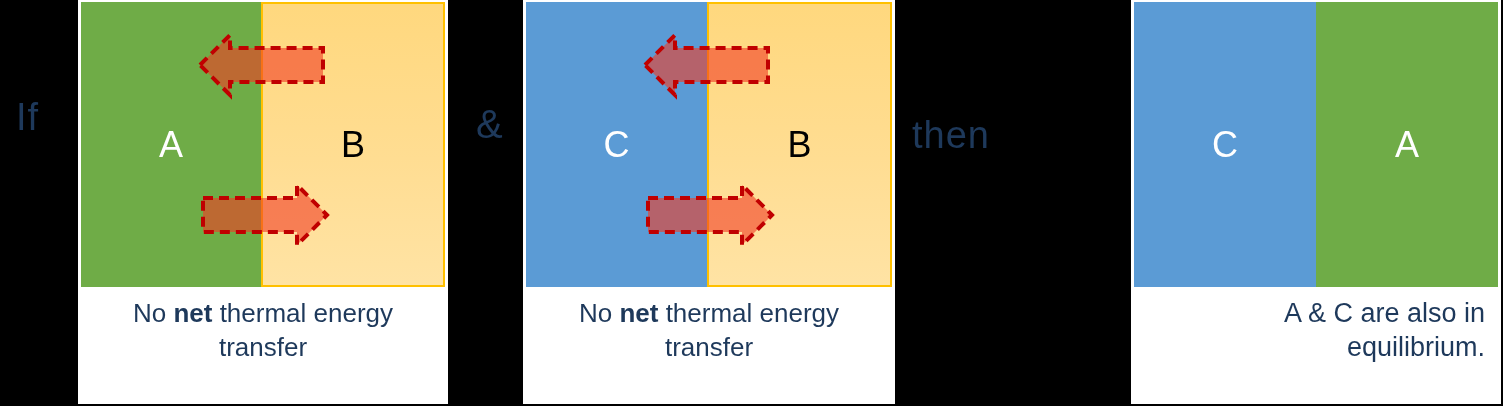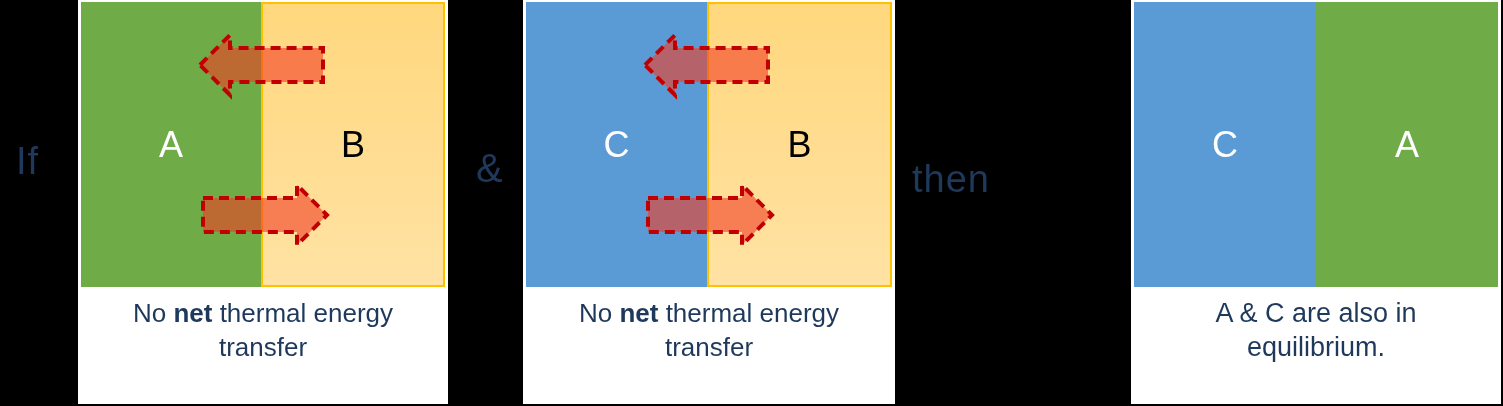--- a/index.html
+++ b/index.html
@@ -11,21 +11,20 @@
     overflow: hidden;
   }
   .stage { position: absolute; left: 0; top: 0; width: 1503px; height: 406px; }
 
   .connector {
     position: absolute;
     color: #1E395B;
     font-size: 38px;
     font-weight: 400;
     letter-spacing: 1px;
-    margin-top: 44px;
   }
   #conn-if   { left: 16px;  top: 96px;  }
   #conn-and  { left: 476px; top: 102px; font-size: 40px; }
   #conn-then { left: 912px; top: 114px; }
 
   .panel {
     position: absolute;
     top: 0;
     height: 404px;
     background: #ffffff;
@@ -74,21 +73,21 @@
     position: absolute;
     left: 0; right: 0;
     top: 296px;
     text-align: center;
     color: #1E395B;
     font-size: 26px;
     line-height: 34px;
     padding: 0 32px;
   }
   .caption b { font-weight: 700; }
-  #panel-3 .caption { padding: 0 16px; font-size: 27px; }
+  #panel-3 .caption { padding: 0 16px; font-size: 27px; text-align: right; }
 </style>
 </head>
 <body>
 
 <div class="stage">
 
   <div class="connector" id="conn-if">If</div>
 
   <div class="panel" id="panel-1">
     <div class="blocks">

